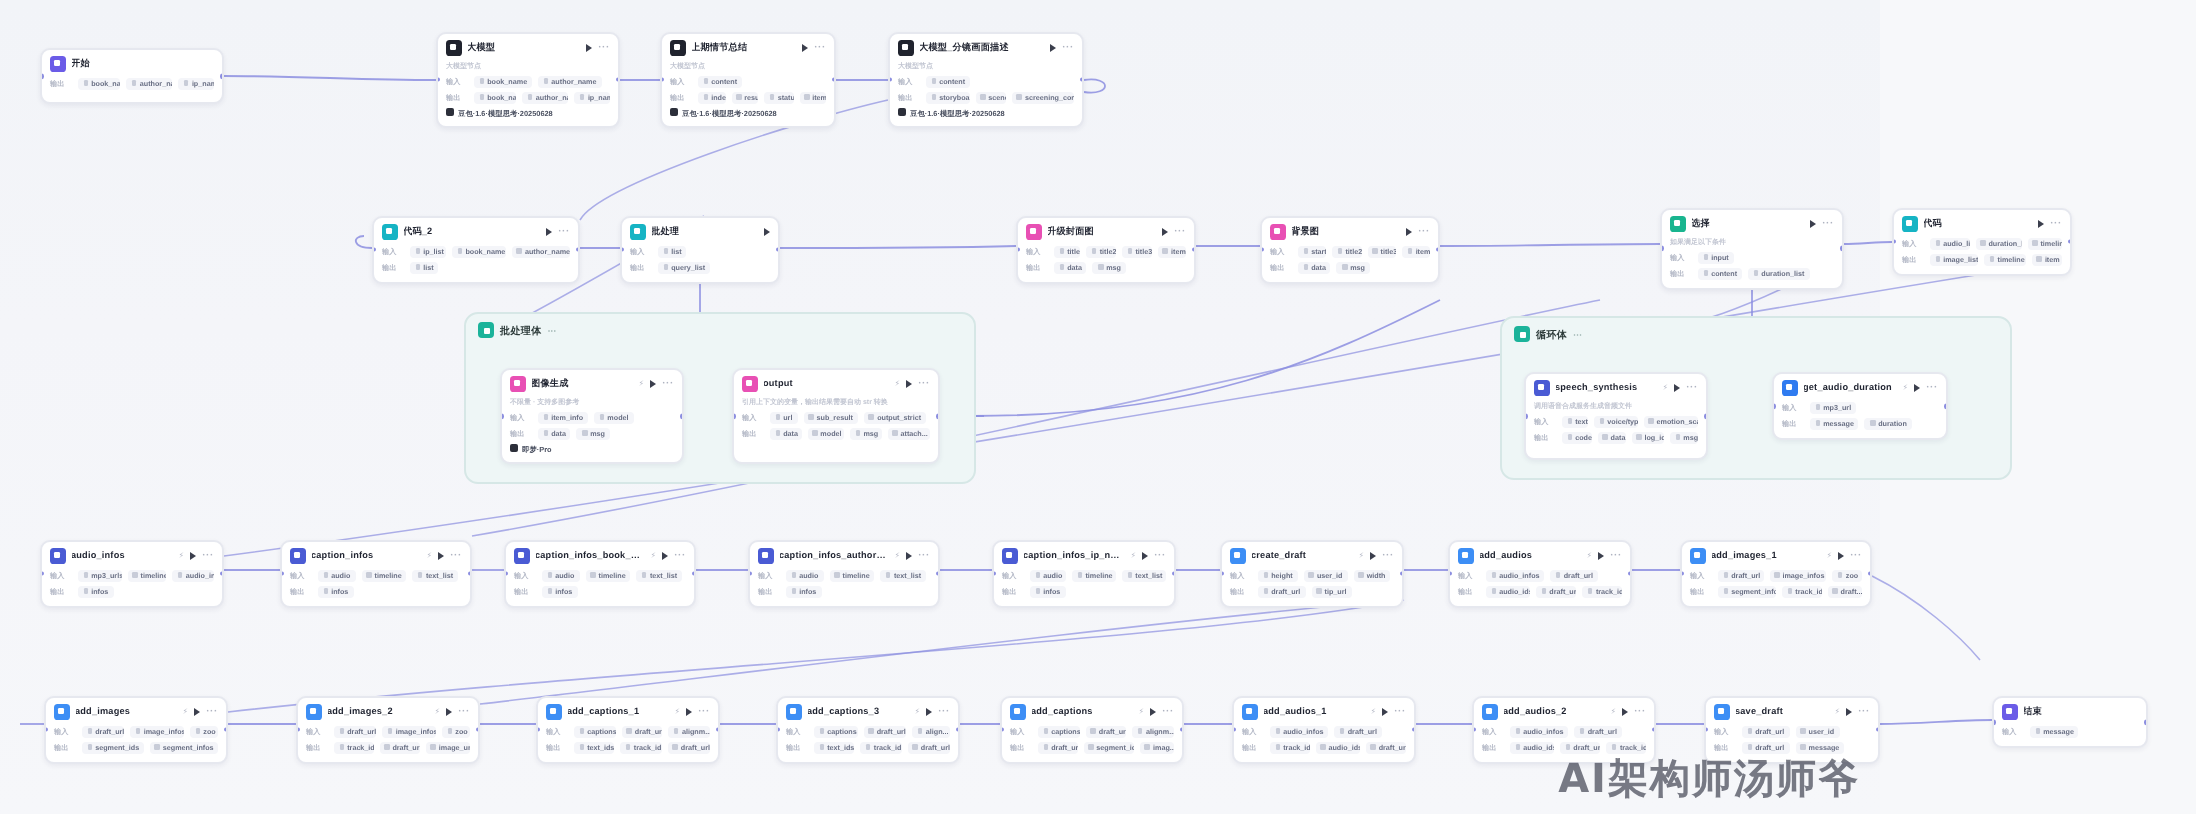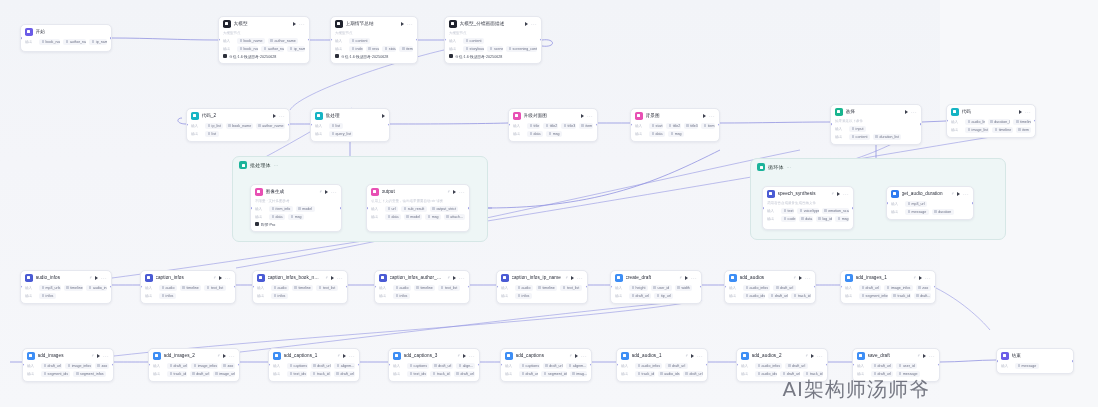--- a/index.html
+++ b/index.html
@@ -7,20 +7,21 @@
     width: 1098px; height: 407px;
     background: #f7f8fa;
     font-family: "Liberation Sans", "DejaVu Sans", sans-serif;
     overflow: hidden;
   }
   #canvas {
     position: relative;
     width: 940px; height: 407px;
     background:
       linear-gradient(to bottom, #f2f4f8 0%, #f4f5f9 40%, #f6f7fa 100%);
+    font-weight: bold;
   }
   svg#wires {
     position: absolute; left: 0; top: 0;
     width: 1098px; height: 407px;
     pointer-events: none;
     z-index: 1;
   }
   .wire { fill: none; stroke: #8c8ee0; stroke-width: 0.9; opacity: .85; }
   .wire-long { fill: none; stroke: #8c8ee0; stroke-width: 0.8; opacity: .7; }
 

